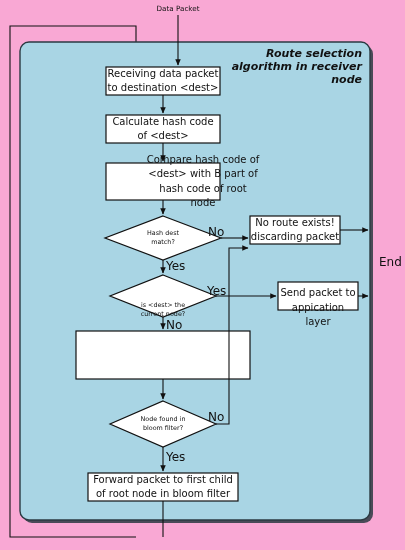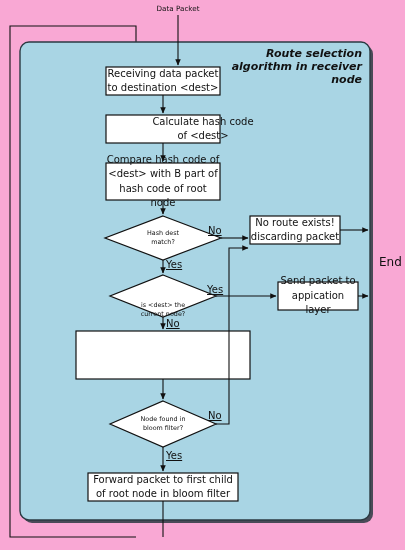--- a/index.html
+++ b/index.html
@@ -3,21 +3,21 @@
 <meta charset="utf-8">
 <style>
   html,body{margin:0;padding:0;background:#ffffff;}
   body{width:405px;height:550px;font-family:"DejaVu Sans","Liberation Sans",sans-serif;}
   #stage{position:relative;width:405px;height:550px;overflow:hidden;background:#f9a8d4;}
   #svg{position:absolute;left:0;top:0;width:405px;height:550px;}
   .boxtxt{position:absolute;display:flex;align-items:center;justify-content:center;
           text-align:center;font-size:10px;color:#111;line-height:1.45;white-space:pre-line;}
   .dmdtxt{position:absolute;display:flex;align-items:center;justify-content:center;
           text-align:center;font-size:6.4px;color:#111;line-height:1.45;white-space:pre-line;}
-  .edgelbl{position:absolute;font-size:10px;color:#111;text-decoration:underline;}
+  .edgelbl{position:absolute;font-size:12px;color:#111;}
   .paneltitle{position:absolute;font-size:11px;font-style:italic;color:#111;font-weight:600;}
   .caption{position:absolute;font-size:7.2px;color:#111;}
   .endlbl{position:absolute;font-size:12px;color:#111;}
 </style>
 </head>
 <body>
 
 <div id="stage">
 
   <svg id="svg" viewBox="0 0 405 550">
@@ -83,37 +83,37 @@
     </g>
   </svg>
 
   <div class="caption" style="left:118px;top:4px;width:120px;text-align:center;">Data Packet</div>
 
   <div class="paneltitle" style="left:210px;top:47px;width:152px;text-align:right;">Route selection algorithm in receiver node</div>
 
   <div class="boxtxt" style="left:106px;top:67px;width:114px;height:28px;">Receiving data packet
 to destination &lt;dest&gt;</div>
 
-  <div class="boxtxt" style="left:106px;top:115px;width:114px;height:28px;padding-left:40px;">Calculate hash code
+  <div class="boxtxt" style="left:106px;top:115px;width:114px;height:28px;">Calculate hash code
 of &lt;dest&gt;</div>
 
-  <div class="boxtxt" style="left:106px;top:163px;width:114px;height:37px;">Compare hash code of
+  <div class="boxtxt" style="left:106px;top:163px;width:114px;height:37px;padding-left:40px;">Compare hash code of
 &lt;dest&gt;  with B part of
 hash code of root node</div>
 
   <div class="dmdtxt" style="left:121px;top:224px;width:84px;height:28px;">Hash dest
 match?</div>
 
   <div class="boxtxt" style="left:250px;top:216px;width:90px;height:28px;">No route exists!
 discarding packet</div>
 
   <div class="dmdtxt" style="left:123px;top:297px;width:80px;height:26px;">is &lt;dest&gt; the
 current node?</div>
 
-  <div class="boxtxt" style="left:278px;top:282px;width:80px;height:28px;">Send packet to
+  <div class="boxtxt" style="left:278px;top:294px;width:80px;height:28px;">Send packet to
 appication layer</div>
 
 
   <div class="dmdtxt" style="left:123px;top:411px;width:80px;height:26px;">Node found in
 bloom filter?</div>
 
   <div class="boxtxt" style="left:88px;top:473px;width:150px;height:28px;">Forward packet to first child
 of root node in bloom filter</div>
 
   <div class="edgelbl" style="left:208px;top:225px;">No</div>

